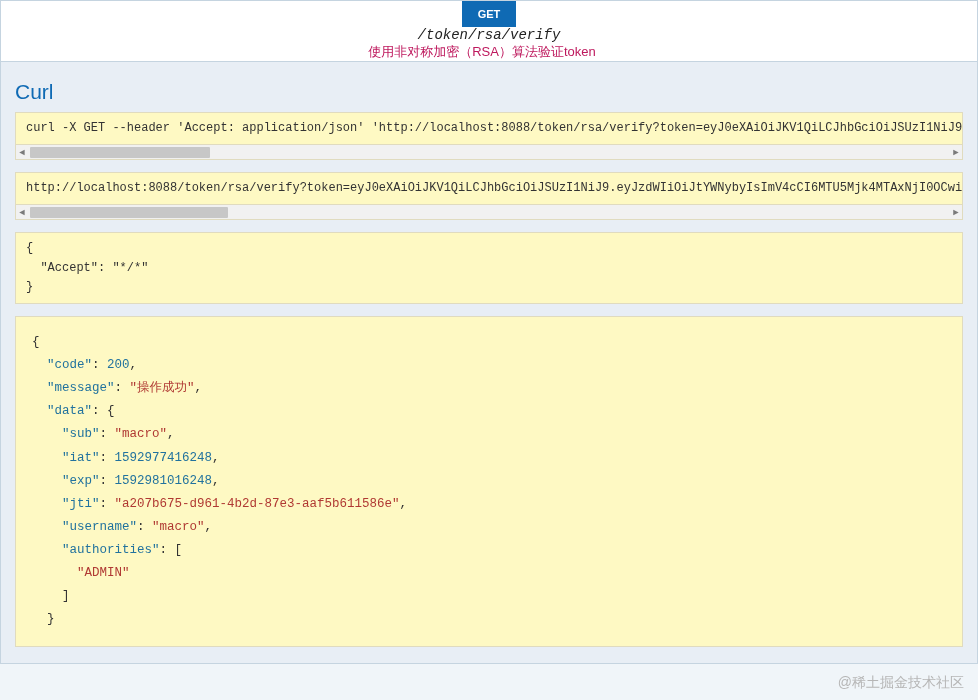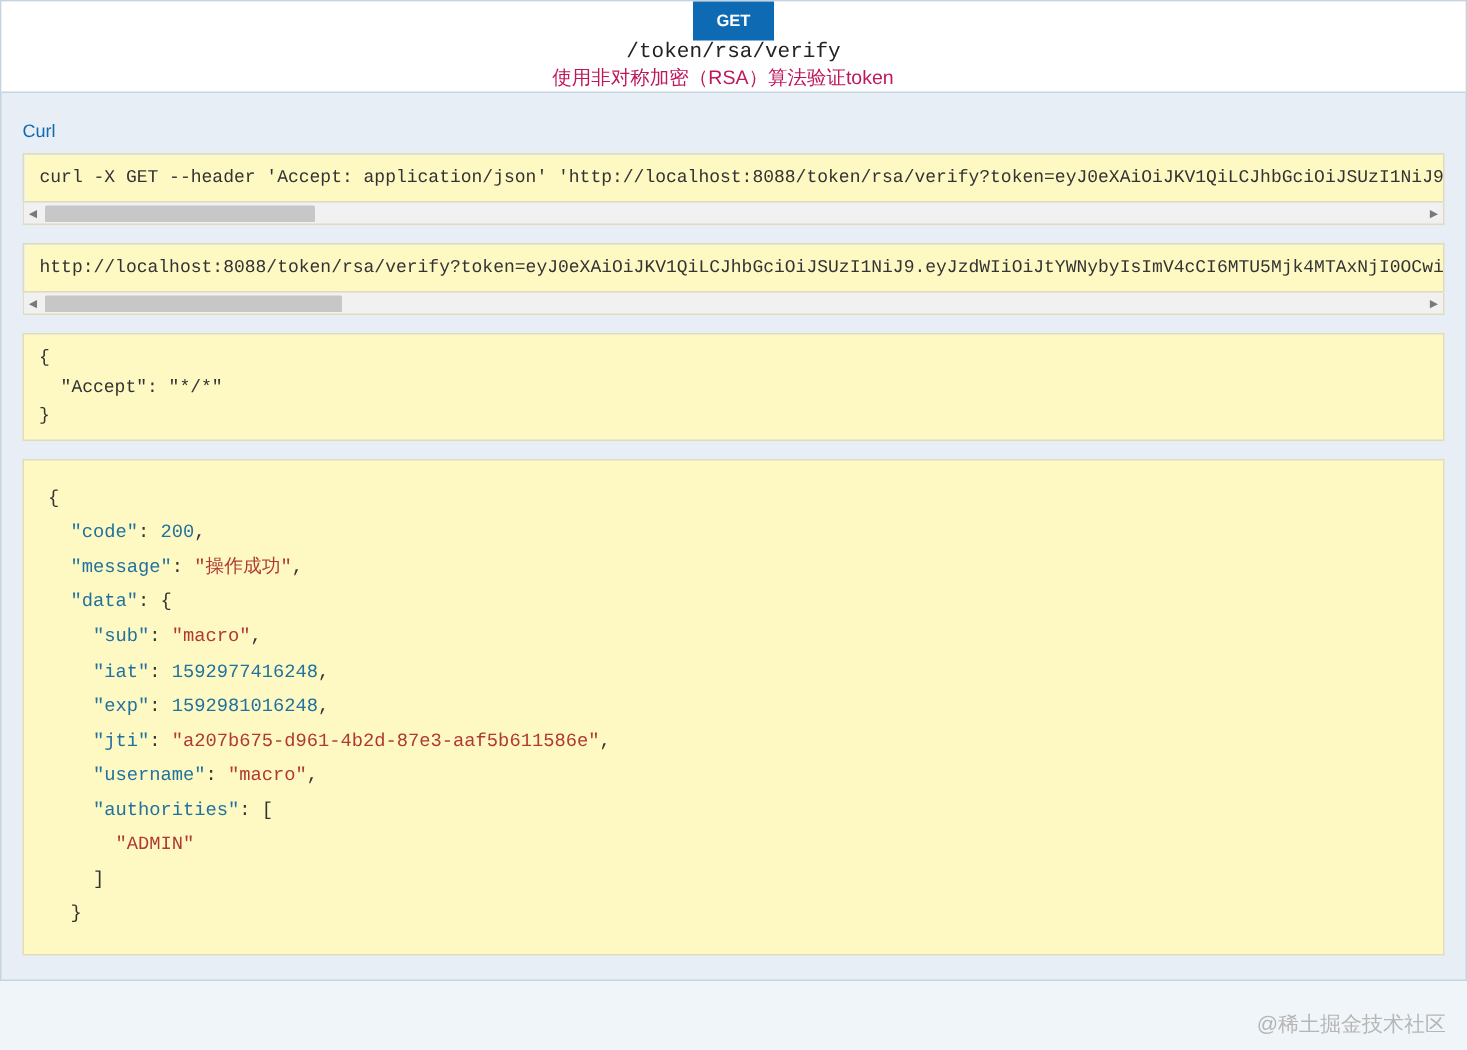--- a/index.html
+++ b/index.html
@@ -30,33 +30,34 @@
       padding: 7px 12px;
       min-width: 54px;
       text-align: center;
     }
     .path {
       font-family: Consolas, "Courier New", monospace;
       font-size: 14px;
       color: #222;
       padding-left: 0;
       flex: 1;
+      font-style: italic;
     }
     .summary {
       color: #be185d;
       font-size: 13px;
       padding-right: 14px;
       white-space: nowrap;
     }
     .section {
       padding: 8px 14px 4px 14px;
     }
     .section-title {
       color: #0f6ab4;
-      font-size: 12px;
+      font-size: 21px;
       font-weight: normal;
       margin: 10px 0 8px 0;
     }
     .code-block {
       background: #fef9c3;
       border: 1px solid #e0dbbf;
       font-family: Liberation Mono, monospace;
       font-size: 12px;
       line-height: 1.6;
       color: #333;

